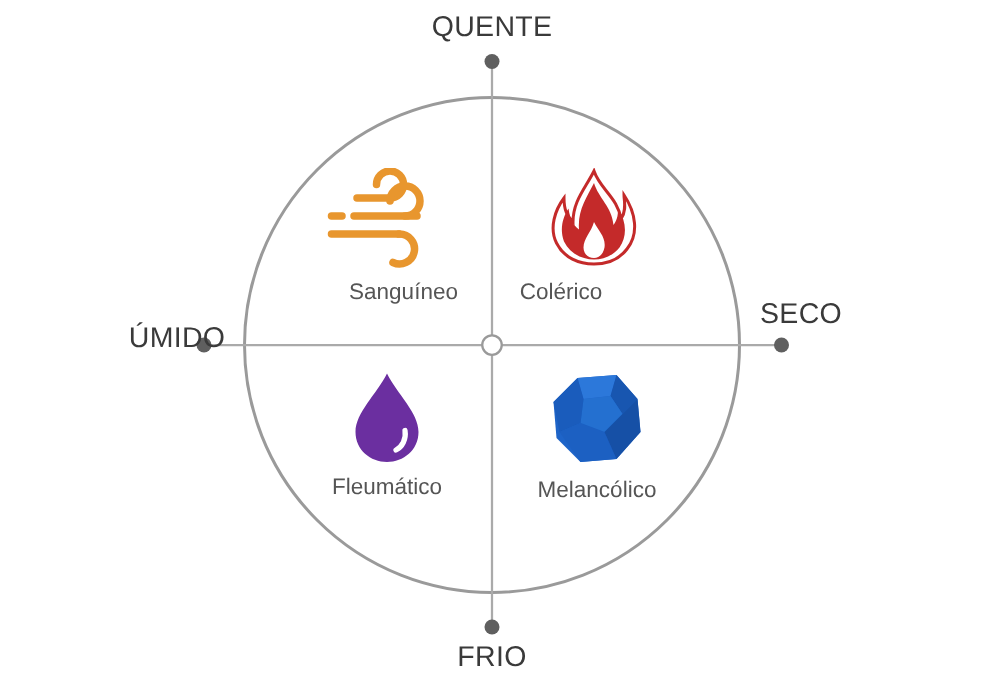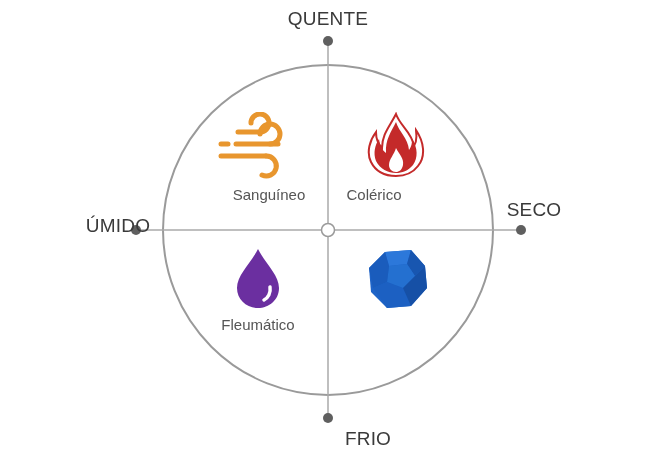--- a/index.html
+++ b/index.html
@@ -21,21 +21,21 @@
     <line x1="328" y1="41" x2="328" y2="418" stroke="#aaaaaa" stroke-width="1.5"></line>
     <line x1="136" y1="230" x2="521" y2="230" stroke="#aaaaaa" stroke-width="1.5"></line>
     <circle cx="328" cy="41" r="5" fill="#5f5f5f"></circle>
     <circle cx="328" cy="418" r="5" fill="#5f5f5f"></circle>
     <circle cx="136" cy="230" r="5" fill="#5f5f5f"></circle>
     <circle cx="521" cy="230" r="5" fill="#5f5f5f"></circle>
     <circle cx="328" cy="230" r="6.5" fill="#ffffff" stroke="#9a9a9a" stroke-width="1.5"></circle>
   </svg>
 
   <span class="axis-label" style="left:328px;top:8px;">QUENTE</span>
-  <span class="axis-label" style="left:328px;top:428px;margin-left:40px;">FRIO</span>
+  <span class="axis-label" style="left:328px;top:428px;">FRIO</span>
   <span class="axis-label" style="left:118px;top:199px;margin-top:16px;">ÚMIDO</span>
   <span class="axis-label" style="left:534px;top:199px;text-align:center;">SECO</span>
 
   <svg class="icon" style="left:218px;top:112px;" width="80" height="70" viewBox="0 0 80 70">
     <g fill="none" stroke="#E8962E" stroke-width="5" stroke-linecap="round">
       <path d="M20 20 H42 a9 9 0 1 0 -9 -9"></path>
       <line x1="3" y1="32" x2="10" y2="32"></line>
       <line x1="18" y1="32" x2="60" y2="32"></line>
       <path d="M52 32 a10 10 0 1 0 -10 -10"></path>
       <line x1="3" y1="44" x2="48" y2="44"></line>
@@ -59,13 +59,14 @@
 
   <svg class="icon" style="left:367px;top:248px;" width="62" height="62" viewBox="0 0 62 62">
     <polygon points="18,4 44,2 58,18 60,40 44,58 20,60 4,44 2,20" fill="#1E64C8"></polygon>
     <polygon points="18,4 44,2 40,16 22,18" fill="#2C78DA"></polygon>
     <polygon points="44,2 58,18 48,28 40,16" fill="#1856B0"></polygon>
     <polygon points="22,18 40,16 48,28 36,40 20,34" fill="#2470D0"></polygon>
     <polygon points="2,20 18,4 22,18 20,34 6,40" fill="#1A5CBC"></polygon>
     <polygon points="20,34 36,40 44,58 20,60 6,40" fill="#1C60C2"></polygon>
     <polygon points="48,28 58,18 60,40 44,58 36,40" fill="#1650A6"></polygon>
   </svg>
+  <span class="q-label" style="left:398px;top:318px;">Melancólico</span>
 </div>
 
 </body></html>

